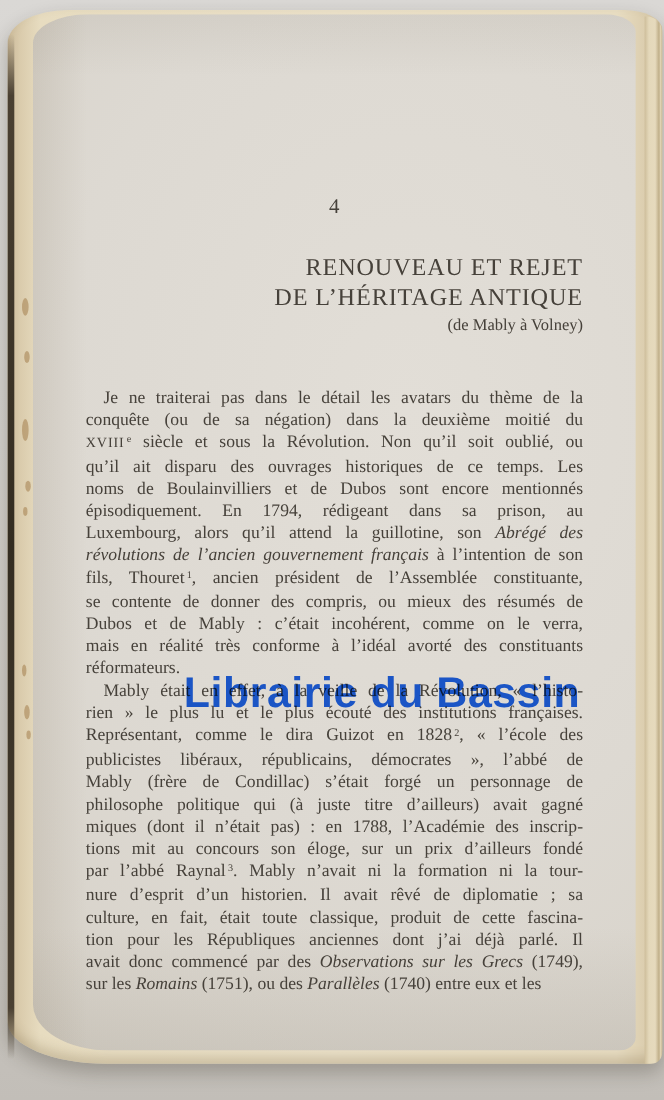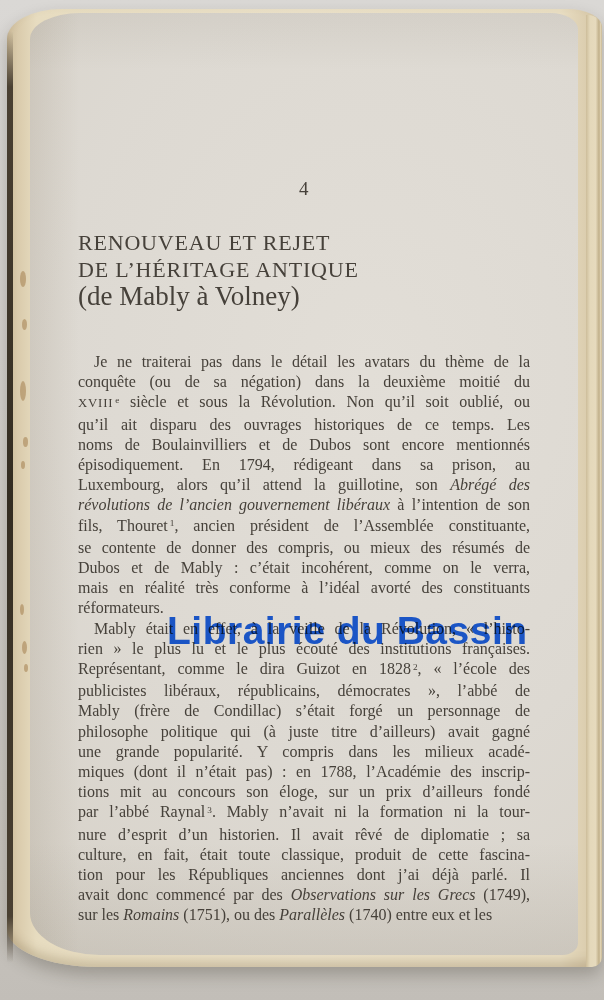--- a/index.html
+++ b/index.html
@@ -30,23 +30,23 @@
   .page {
     position:absolute; left:30px; top:13px; width:548px; height:942px;
     background:
       linear-gradient(90deg, rgba(110,92,62,.12) 0%, rgba(110,92,62,0) 9%),
       linear-gradient(180deg, rgba(90,80,60,.07) 0%, rgba(0,0,0,0) 6%, rgba(0,0,0,0) 88%, rgba(90,80,60,.10) 100%),
       radial-gradient(120% 90% at 62% 38%, #e2ded7 0%, #ddd9d2 48%, #d7d2c9 84%, #cfc9bf 100%);
     border-radius: 50px 28px 16px 70px / 26px 16px 12px 42px;
   }
   .page-inner { position:absolute; left:48px; top:0; width:452px; color:#46413a; }
   .chapter-number { margin-top:165px; text-align:center; font-size:19px; letter-spacing:.5px; }
-  .title { margin-top:29px; text-align:left; }
+  .title { margin-top:29px; text-align:right; }
   .title .t-caps { font-size:22px; line-height:27px; letter-spacing:.8px; }
-  .title .t-sub  { font-size:27px; line-height:27px; }
+  .title .t-sub  { font-size:15px; line-height:27px; }
   .text-block { margin-top:42px; font-size:16px; line-height:20.2px; }
   .line { text-align: justify; text-align-last: justify; white-space: normal; }
   .line.last { text-align-last: left; }
   .line.indent { padding-left:16px; }
   .line i { }
   .line sup { font-size:.58em; position:relative; top:-.45em; vertical-align:baseline; margin-left:2px; }
   .line .sc { font-size:.8em; letter-spacing:.8px; }
   
   .watermark {
     position:absolute; left:127px; top:610px;
@@ -81,33 +81,32 @@
         <div class="t-sub">(de Mably à Volney)</div>
       </div>
       <div class="text-block">
           <div class="line indent"><span>Je ne traiterai pas dans le détail les avatars du thème de la</span></div>
           <div class="line"><span>conquête (ou de sa négation) dans la deuxième moitié du</span></div>
           <div class="line"><span class="sc">XVIII</span><sup>e</sup><span> siècle et sous la Révolution. Non qu’il soit oublié, ou</span></div>
           <div class="line"><span>qu’il ait disparu des ouvrages historiques de ce temps. Les</span></div>
           <div class="line"><span>noms de Boulainvilliers et de Dubos sont encore mentionnés</span></div>
           <div class="line"><span>épisodiquement. En 1794, rédigeant dans sa prison, au</span></div>
           <div class="line"><span>Luxembourg, alors qu’il attend la guillotine, son </span><i>Abrégé des</i></div>
-          <div class="line"><i>révolutions de l’ancien gouvernement libéraux</i><span> à l’intention de son</span></div>
+          <div class="line"><i>révolutions de l’ancien gouvernement français</i><span> à l’intention de son</span></div>
           <div class="line"><span>fils, Thouret</span><sup>1</sup><span>, ancien président de l’Assemblée constituante,</span></div>
           <div class="line"><span>se contente de donner des compris, ou mieux des résumés de</span></div>
           <div class="line"><span>Dubos et de Mably : c’était incohérent, comme on le verra,</span></div>
           <div class="line"><span>mais en réalité très conforme à l’idéal avorté des constituants</span></div>
           <div class="line last"><span>réformateurs.</span></div>
           <div class="line indent"><span>Mably était en effet, à la veille de la Révolution, « l’histo-</span></div>
           <div class="line"><span>rien » le plus lu et le plus écouté des institutions françaises.</span></div>
           <div class="line"><span>Représentant, comme le dira Guizot en 1828</span><sup>2</sup><span>, « l’école des</span></div>
           <div class="line"><span>publicistes libéraux, républicains, démocrates », l’abbé de</span></div>
           <div class="line"><span>Mably (frère de Condillac) s’était forgé un personnage de</span></div>
           <div class="line"><span>philosophe politique qui (à juste titre d’ailleurs) avait gagné</span></div>
-          <div class="line"><span>une grande popularité. Y compris dans les milieux acadé-</span></div>
           <div class="line"><span>miques (dont il n’était pas) : en 1788, l’Académie des inscrip-</span></div>
           <div class="line"><span>tions mit au concours son éloge, sur un prix d’ailleurs fondé</span></div>
           <div class="line"><span>par l’abbé Raynal</span><sup>3</sup><span>. Mably n’avait ni la formation ni la tour-</span></div>
           <div class="line"><span>nure d’esprit d’un historien. Il avait rêvé de diplomatie ; sa</span></div>
           <div class="line"><span>culture, en fait, était toute classique, produit de cette fascina-</span></div>
           <div class="line"><span>tion pour les Républiques anciennes dont j’ai déjà parlé. Il</span></div>
           <div class="line"><span>avait donc commencé par des </span><i>Observations sur les Grecs</i><span> (1749),</span></div>
           <div class="line last"><span>sur les </span><i>Romains</i><span> (1751), ou des </span><i>Parallèles</i><span> (1740) entre eux et les</span></div>
         </div>
     </div>

